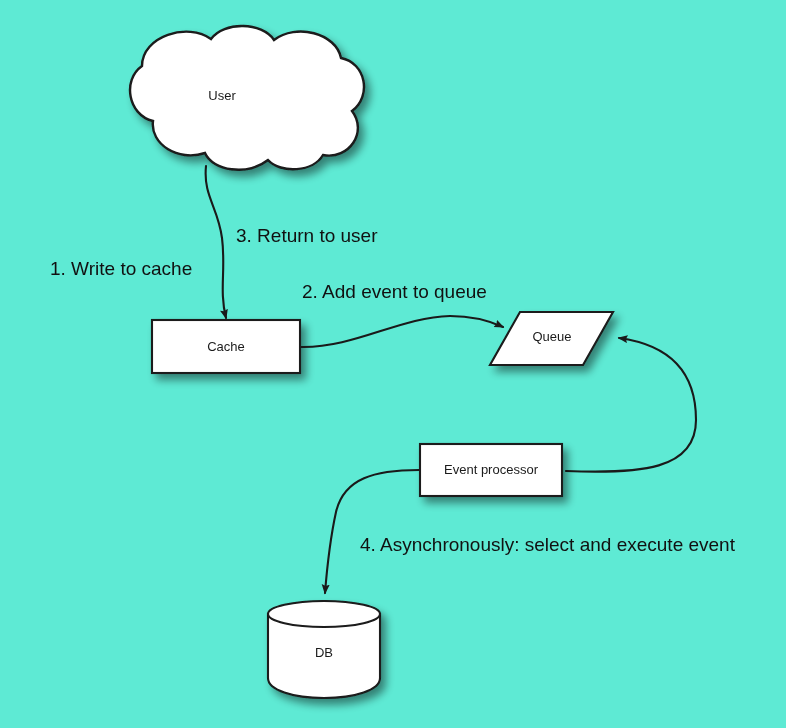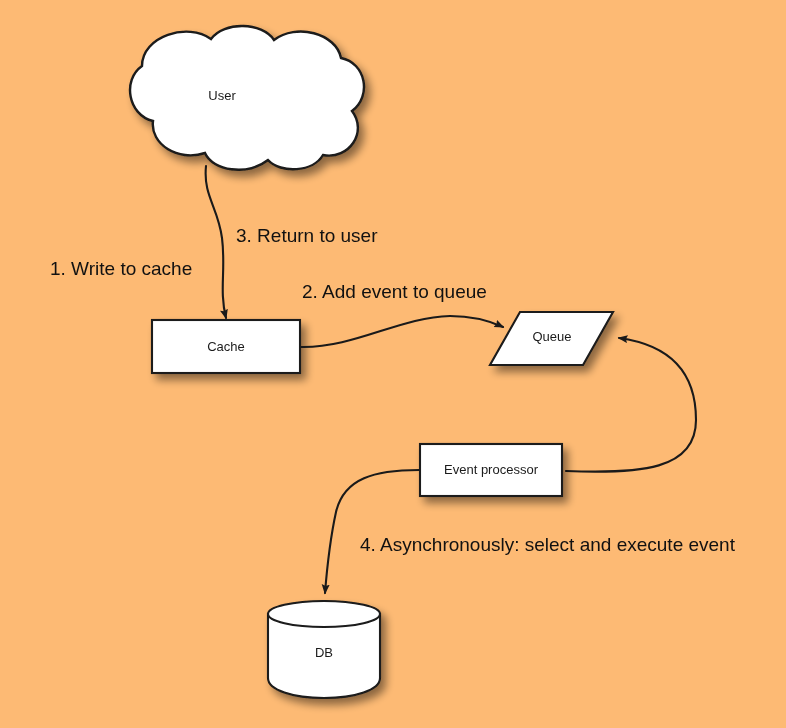--- a/index.html
+++ b/index.html
@@ -10,21 +10,21 @@
   body {
     width: 786px;
     height: 728px;
     font-family: "Liberation Sans", sans-serif;
     overflow: hidden;
   }
   #diagram-root {
     position: relative;
     width: 786px;
     height: 728px;
-    background: #fdba74;
+    background: #5eead4;
   }
   svg.canvas {
     position: absolute;
     left: 0;
     top: 0;
     width: 786px;
     height: 728px;
     display: block;
   }
   .node-label {

